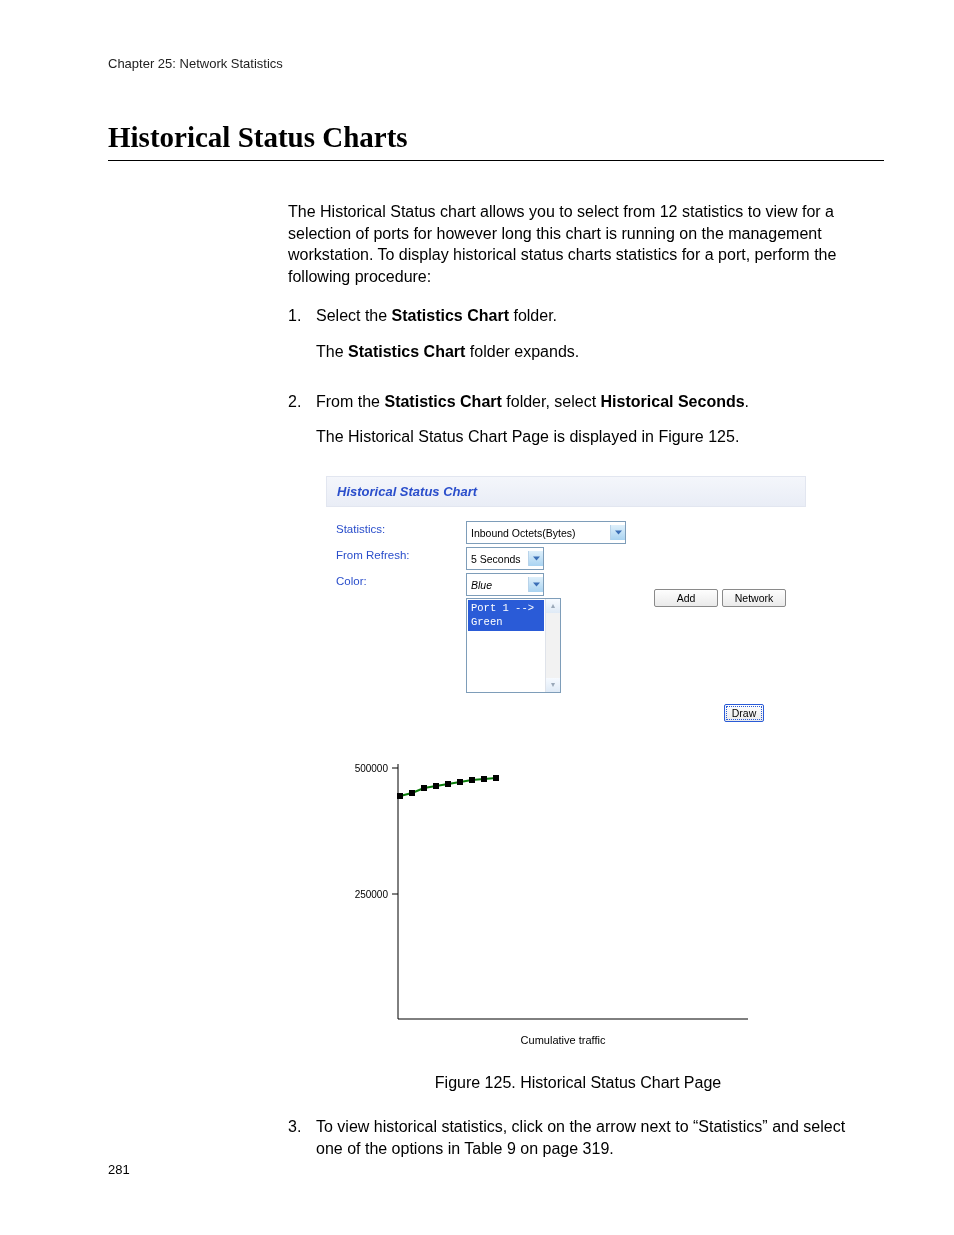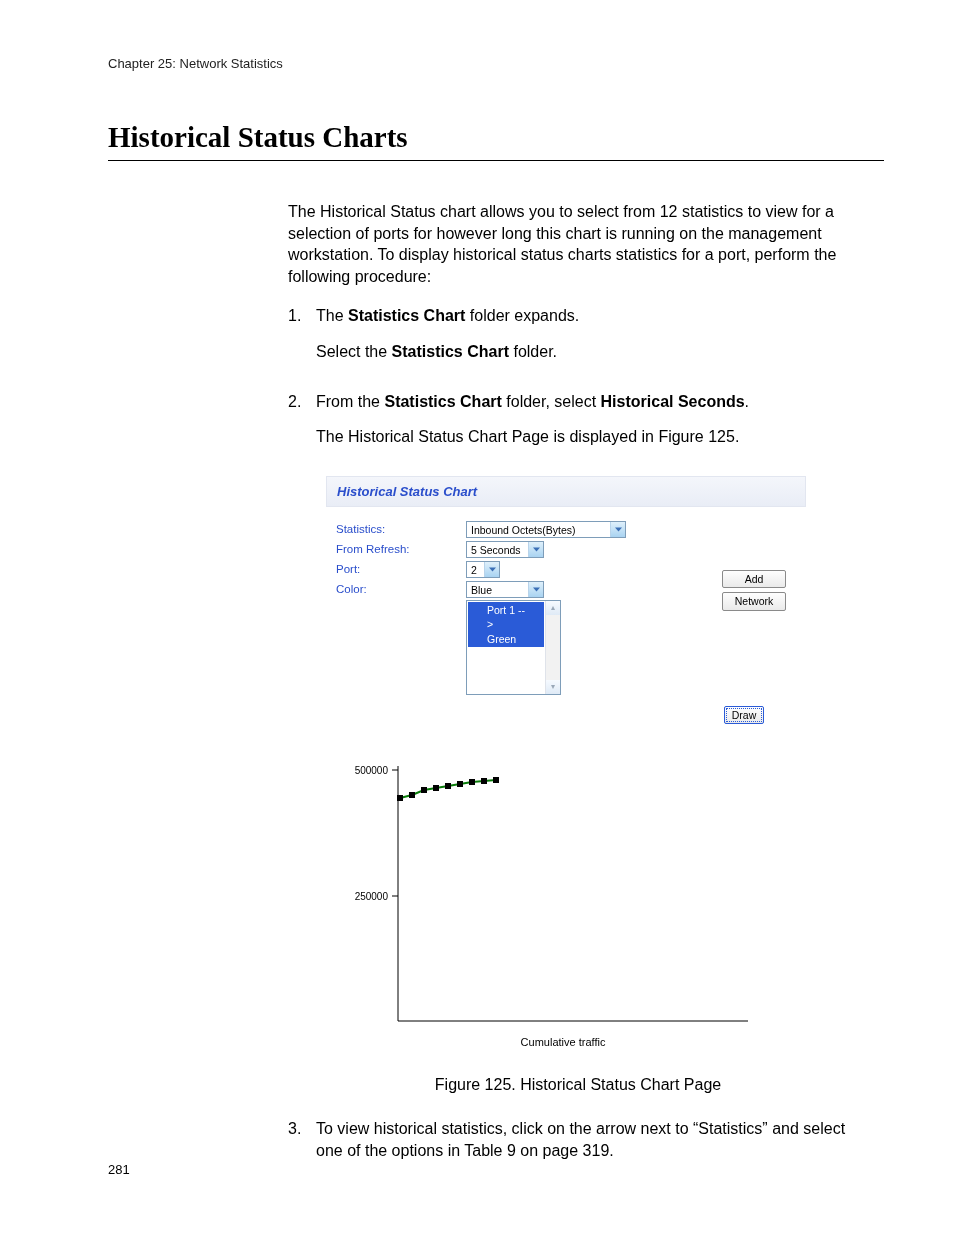--- a/index.html
+++ b/index.html
@@ -70,21 +70,21 @@
   }
   .form-row { display: flex; align-items: flex-start; margin-bottom: 3px; }
   .form-label { width: 130px; color: #2a4ecb; font-size: 11.5px; padding-top: 1px; }
   .form-ctrl { flex: 1; }
   .select {
     display: inline-flex;
     align-items: center;
     border: 1px solid #7e9db9;
     background: #fff;
     font-size: 10.5px;
-    height: 17px;
+    height: 23px;
     padding: 0 0 0 4px;
     color: #000;
   }
   .select .sel-text { padding-right: 6px; }
   .select .sel-arrow {
     width: 15px;
     height: 15px;
     background: linear-gradient(#dff0fb, #a9d3f1);
     border-left: 1px solid #b8d3ea;
     display: inline-flex;
@@ -99,23 +99,24 @@
     font-size: 10.5px;
     padding: 0;
     position: relative;
     margin-top: 2px;
     display: flex;
   }
   .listbox .lb-content { flex: 1; }
   .listbox .lb-item-sel {
     background: #2a5bd7;
     color: #fff;
-    padding: 1px 19px;
+    padding: 1px 3px;
     display: inline-block;
     margin: 1px;
+    font-family: Liberation Mono, monospace;
   }
   .listbox .lb-scroll {
     width: 15px;
     background: #f2f2f2;
     display: flex;
     flex-direction: column;
     justify-content: space-between;
     border-left: 1px solid #dfe3ea;
   }
   .lb-scroll .arrow {
@@ -137,23 +138,22 @@
   }
   .btn-draw {
     border: 1px solid #2a5bd7;
     outline: 1px dotted #2a5bd7;
     outline-offset: -3px;
     width: 40px;
   }
   .right-btns {
     position: absolute;
     right: 20px;
-    top: 63px;
+    top: 82px;
     display: flex;
-    flex-direction: column;
     gap: 4px;
     align-items: flex-end;
   }
   .draw-row {
     display: flex;
     justify-content: flex-end;
     padding: 8px 20px 0 0;
   }
 
   
@@ -194,22 +194,22 @@
 
   <h1 class="section-title">Historical Status Charts</h1>
   <hr class="rule">
 
   <div class="body-col">
     <p>The Historical Status chart allows you to select from 12 statistics to view for a selection of ports for however long this chart is running on the management workstation. To display historical status charts statistics for a port, perform the following procedure:</p>
 
     <div class="step">
       <div class="num">1.</div>
       <div class="txt">
+        <p><span>Select the </span><b>Statistics Chart</b><span> folder.</span></p>
         <p><span>The </span><b>Statistics Chart</b><span> folder expands.</span></p>
-        <p><span>Select the </span><b>Statistics Chart</b><span> folder.</span></p>
       </div>
     </div>
 
     <div class="step">
       <div class="num">2.</div>
       <div class="txt">
         <p><span>From the </span><b>Statistics Chart</b><span> folder, select </span><b>Historical Seconds</b><span>.</span></p>
         <p>The Historical Status Chart Page is displayed in Figure 125.</p>
       </div>
     </div>
@@ -241,37 +241,23 @@
               <span style="flex:1"></span>
               <span class="sel-arrow">
                   <svg viewBox="0 0 10 6">
                     <path d="M0 0 L10 0 L5 6 Z" fill="#3b6fb6"></path>
                   </svg>
                 </span>
             </span>
           </div>
         </div>
         <div class="form-row">
-          <div class="form-label">Port:</div>
-          <div class="form-ctrl">
-            <span class="select" style="width:34px;">
-              <span class="sel-text">2</span>
-              <span style="flex:1"></span>
-              <span class="sel-arrow">
-                  <svg viewBox="0 0 10 6">
-                    <path d="M0 0 L10 0 L5 6 Z" fill="#3b6fb6"></path>
-                  </svg>
-                </span>
-            </span>
-          </div>
-        </div>
-        <div class="form-row">
           <div class="form-label">Color:</div>
           <div class="form-ctrl">
-            <span class="select" style="width:78px;">
+            <span class="select" style="width:78px;font-style:italic;">
               <span class="sel-text">Blue</span>
               <span style="flex:1"></span>
               <span class="sel-arrow">
                   <svg viewBox="0 0 10 6">
                     <path d="M0 0 L10 0 L5 6 Z" fill="#3b6fb6"></path>
                   </svg>
                 </span>
             </span>
             <div class="listbox">
               <div class="lb-content">

